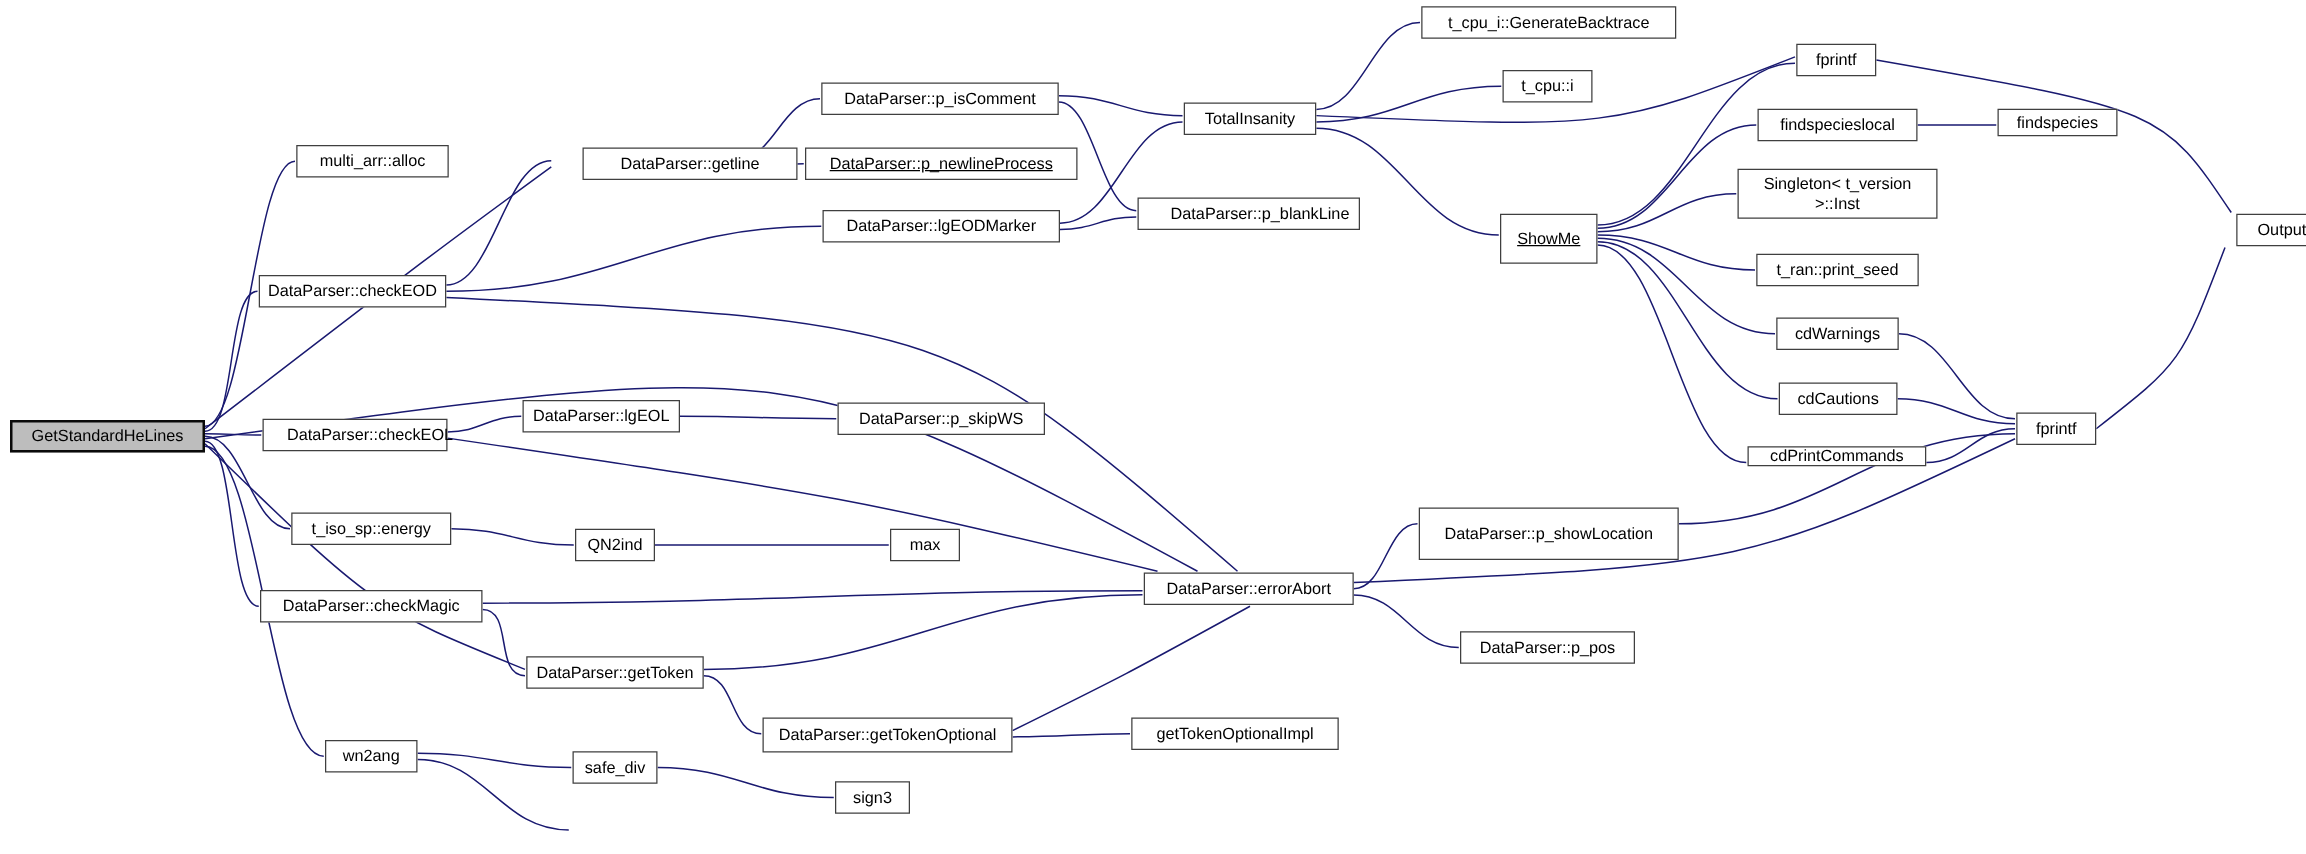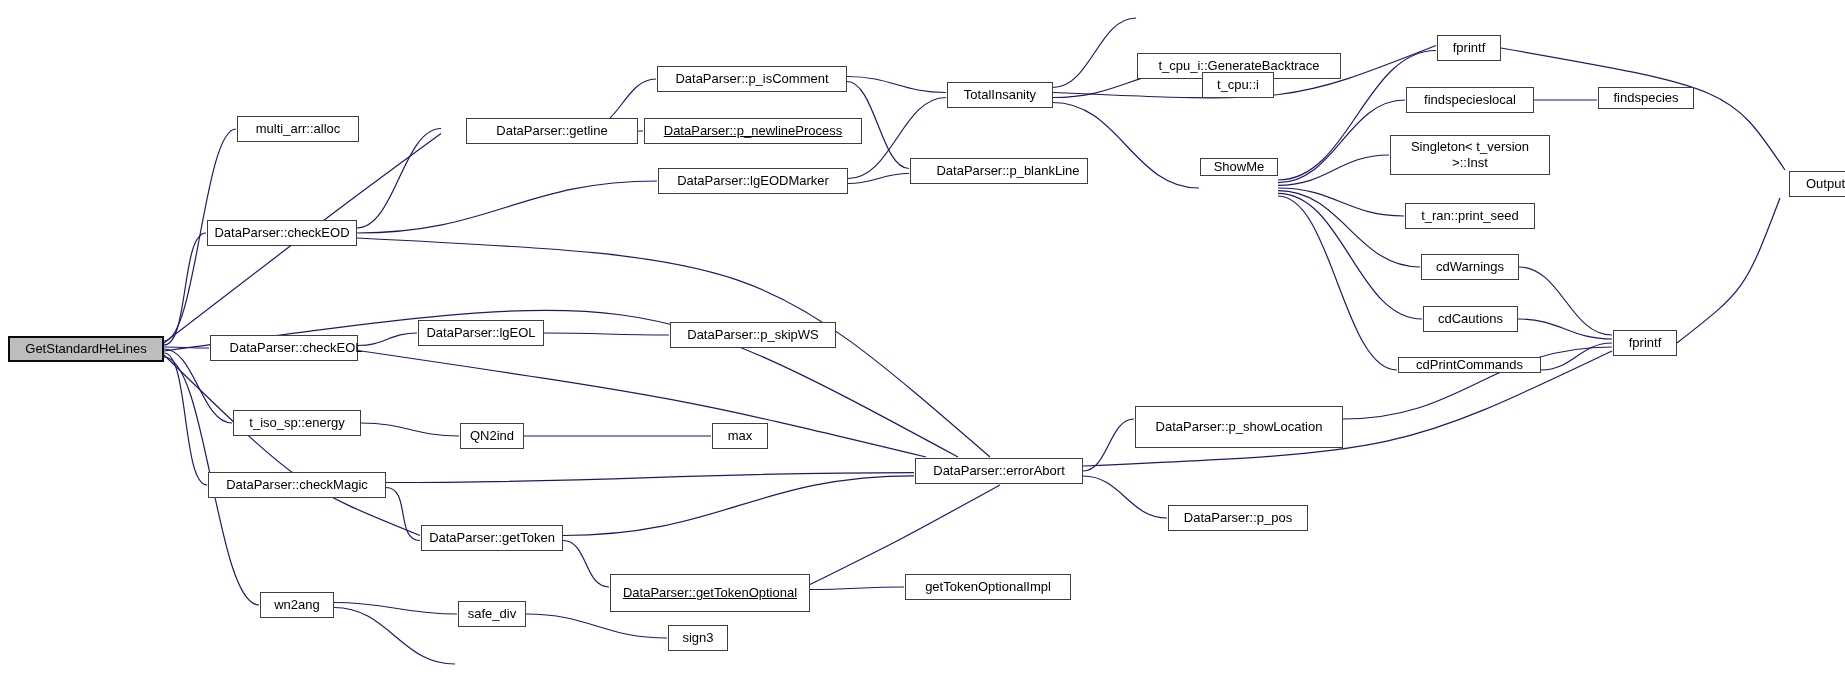--- a/index.html
+++ b/index.html
@@ -91,28 +91,28 @@
       <div class="node" style="left: 460px; top: 423px; width: 64px; height: 26px;">QN2ind</div>
       <div class="node" style="left: 421px; top: 525px; width: 142px; height: 26px;">DataParser::getToken</div>
       <div class="node" style="left: 458px; top: 601px; width: 68px; height: 26px;">safe_div</div>
       <div class="node" style="left: 456px; top: 688px; width: 72px; height: 26px; margin-left: 48px;">RefIndex</div>
       <div class="node" style="left: 657px; top: 66px; width: 190px; height: 26px;">DataParser::p_isComment</div>
       <div class="node" style="left: 644px; top: 118px; width: 218px; height: 26px; text-decoration: underline;">DataParser::p_newlineProcess</div>
       <div class="node" style="left: 658px; top: 168px; width: 190px; height: 26px;">DataParser::lgEODMarker</div>
       <div class="node" style="left: 670px; top: 322px; width: 166px; height: 26px;">DataParser::p_skipWS</div>
       <div class="node" style="left: 712px; top: 423px; width: 56px; height: 26px;">max</div>
       <div class="node" style="left: 668px; top: 625px; width: 60px; height: 26px;">sign3</div>
-      <div class="node" style="left: 610px; top: 574px; width: 200px; height: 38px; text-decoration: underline;">DataParser::getTokenOptional</div>
+      <div class="node" style="left: 610px; top: 574px; width: 200px; height: 28px;">DataParser::getTokenOptional</div>
       <div class="node" style="left: 905px; top: 574px; width: 166px; height: 26px;">getTokenOptionalImpl</div>
       <div class="node" style="left: 910px; top: 158px; width: 178px; height: 26px; padding-left: 18px;">DataParser::p_blankLine</div>
       <div class="node" style="left: 947px; top: 82px; width: 106px; height: 26px;">TotalInsanity</div>
       <div class="node" style="left: 915px; top: 458px; width: 168px; height: 26px;">DataParser::errorAbort</div>
-      <div class="node" style="left: 1137px; top: 5px; width: 204px; height: 26px; margin-top: 48px;">t_cpu_i::GenerateBacktrace</div>
-      <div class="node" style="left: 1202px; top: 72px; width: 72px; height: 26px;">t_cpu::i</div>
-      <div class="node" style="left: 1200px; top: 158px; width: 78px; height: 18px;">ShowMe</div>
+      <div class="node" style="left: 1137px; top: 5px; width: 204px; height: 26px;">t_cpu_i::GenerateBacktrace</div>
+      <div class="node" style="left: 1202px; top: 56px; width: 72px; height: 26px;">t_cpu::i</div>
+      <div class="node" style="left: 1200px; top: 171px; width: 78px; height: 40px; text-decoration: underline;">ShowMe</div>
       <div class="node" style="left: 1135px; top: 406px; width: 208px; height: 42px;">DataParser::p_showLocation</div>
       <div class="node" style="left: 1168px; top: 505px; width: 140px; height: 26px;">DataParser::p_pos</div>
       <div class="node" style="left: 1437px; top: 35px; width: 64px; height: 26px;">fprintf</div>
       <div class="node" style="left: 1406px; top: 87px; width: 128px; height: 26px;">findspecieslocal</div>
       <div class="node" style="left: 1390px; top: 135px; width: 160px; height: 40px;">Singleton&lt; t_version
 &gt;::Inst</div>
       <div class="node" style="left: 1405px; top: 203px; width: 130px; height: 26px;">t_ran::print_seed</div>
       <div class="node" style="left: 1421px; top: 254px; width: 98px; height: 26px;">cdWarnings</div>
       <div class="node" style="left: 1423px; top: 306px; width: 95px; height: 26px;">cdCautions</div>
       <div class="node" style="left: 1398px; top: 357px; width: 143px; height: 16px;">cdPrintCommands</div>

